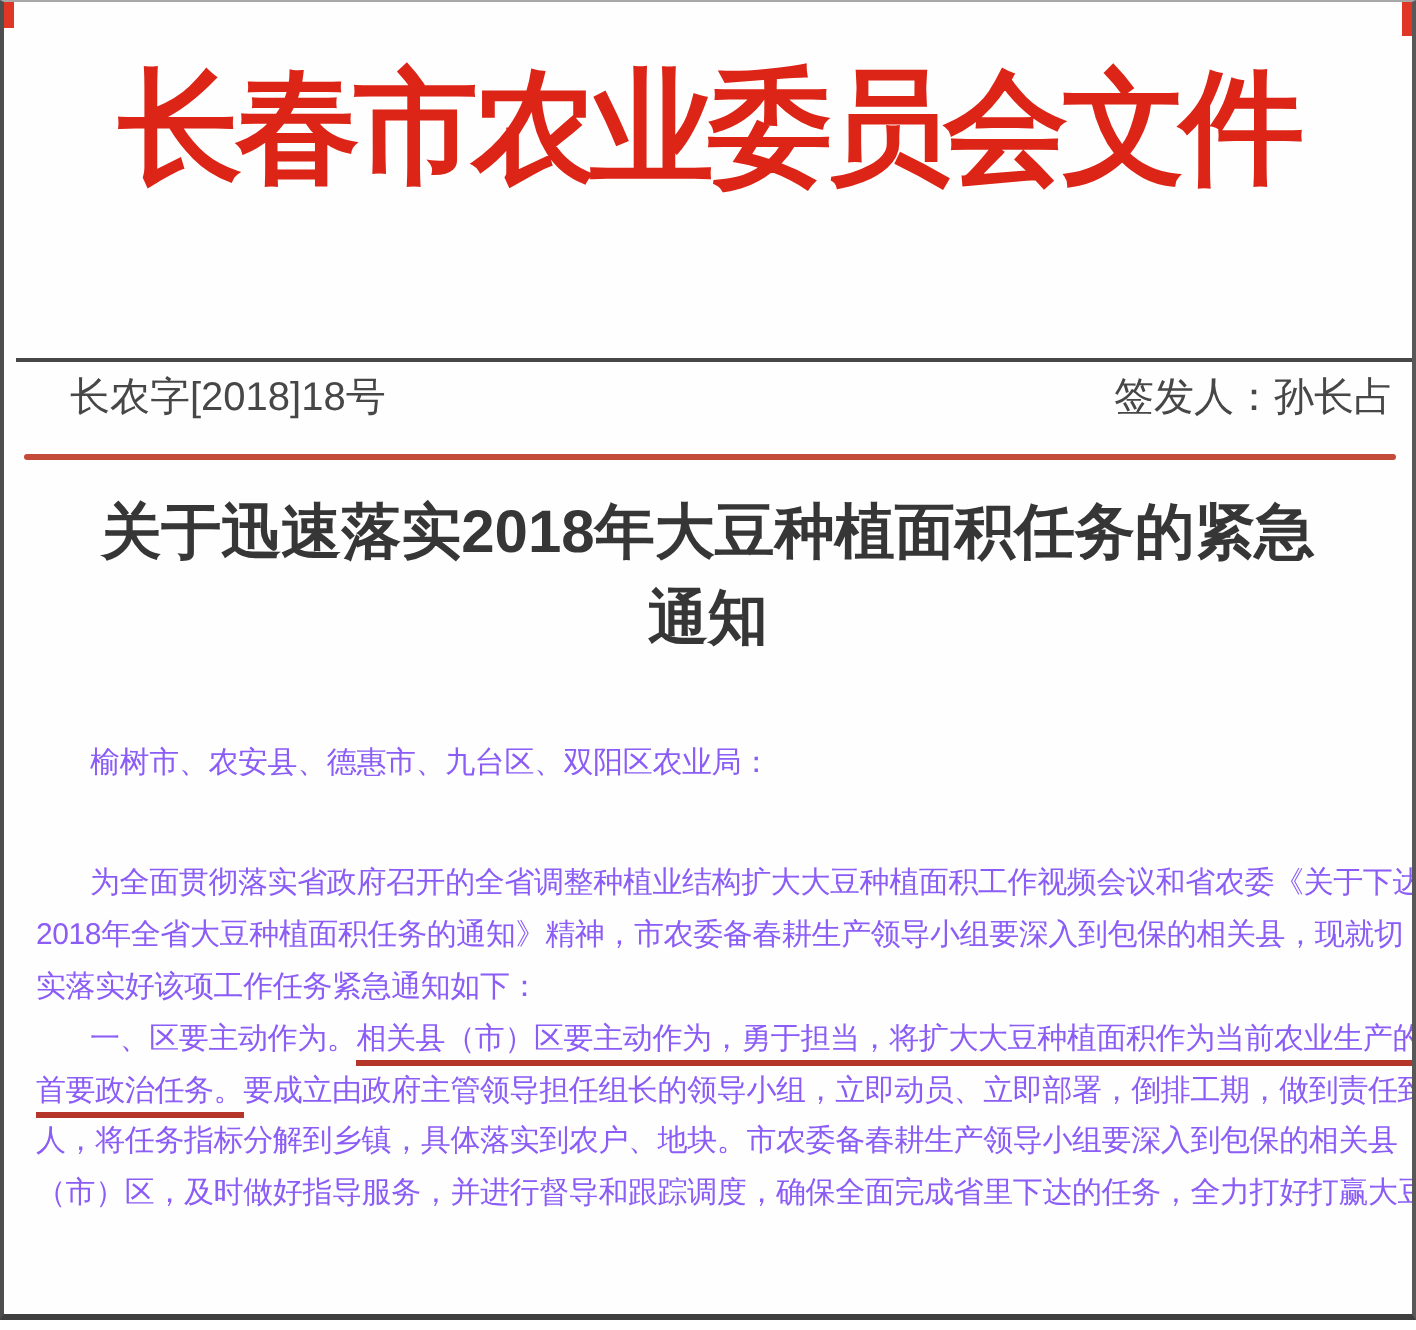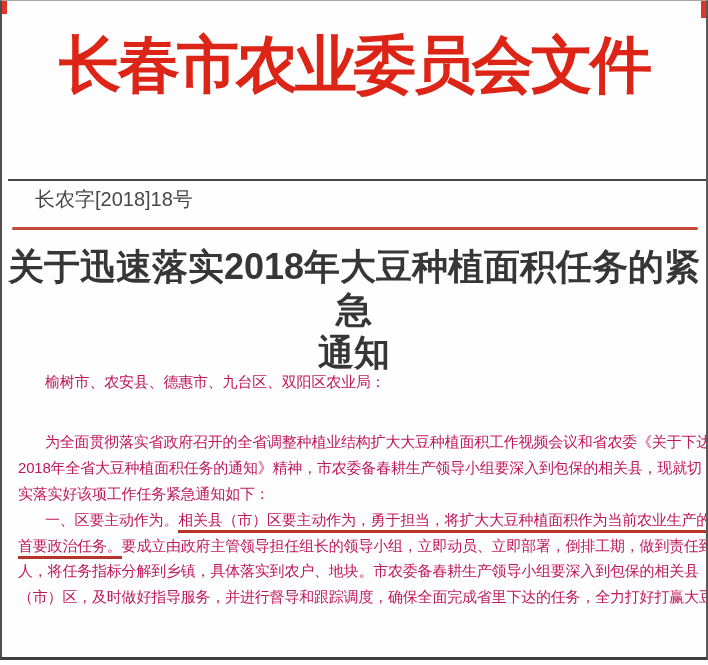--- a/index.html
+++ b/index.html
@@ -42,29 +42,29 @@
     font-size:20px;color:#474747;line-height:22px;
   }
   .red-rule{
     position:absolute;top:226px;left:10px;right:8px;
     height:3px;background:#c44a3a;
     border-radius:2px;
   }
   .doc-title{
     position:absolute;top:244px;left:0;right:0;
     text-align:center;
-    font-size:36px;line-height:43px;
+    font-size:30px;line-height:43px;
     font-weight:bold;
     color:#363636;
     letter-spacing:0px;
   }
   .body-block{
     position:absolute;top:368px;left:16px;right:16px;
     font-size:15px;line-height:26px;
-    color:#be185d;
+    color:#8b5cf6;
     letter-spacing:-0.2px;
   }
   .line{white-space:nowrap;}
   .indent{text-indent:27px;}
   .recipients-line{margin-bottom:34px;}
   .para1{}
   .para2 .line{line-height:25.5px;}
   .red-underline{
     border-bottom:3px solid #b5352b;
     padding-bottom:2px;
@@ -79,20 +79,21 @@
   <div class="edge-mark m2"></div>
   <div class="edge-mark m3"></div>
   <div class="edge-mark m4"></div>
 
   <h1 class="org-title">长春市农业委员会文件</h1>
 
   <div class="thin-rule"></div>
 
   <div class="meta-row">
     <span class="doc-number">长农字[2018]18号</span>
+    <span class="issuer">签发人：孙长占</span>
   </div>
 
   <div class="red-rule"></div>
 
   <div class="doc-title">
     <div>关于迅速落实2018年大豆种植面积任务的紧急</div>
     <div>通知</div>
   </div>
 
   <div class="body-block">

